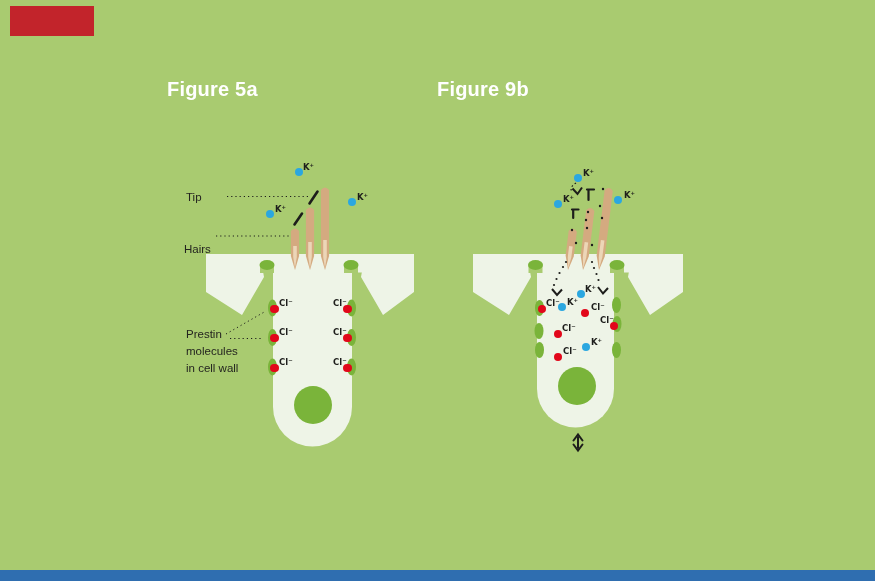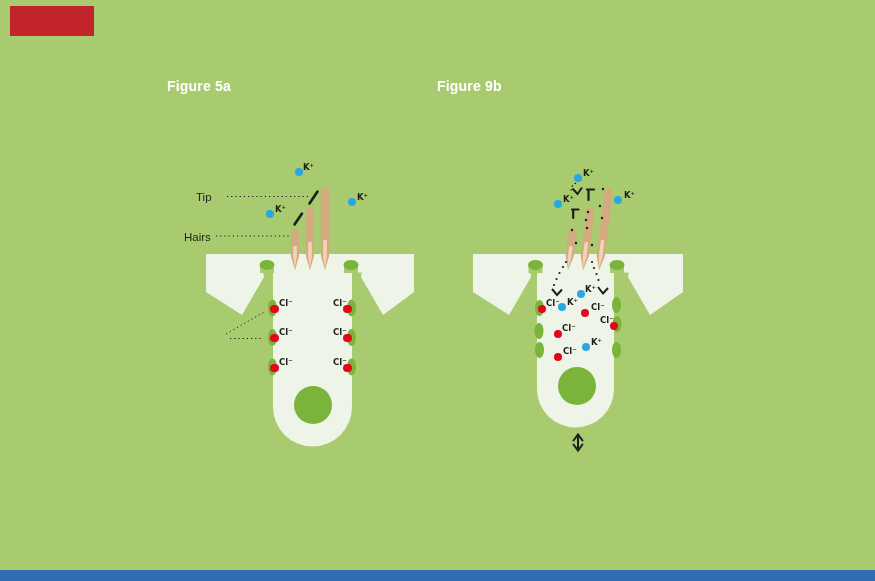--- a/index.html
+++ b/index.html
@@ -4,29 +4,29 @@
 <style>
   html,body{margin:0;padding:0;}
   #stage{
     position:relative;width:875px;height:581px;overflow:hidden;
     background:#a9cb70;
     font-family:"Liberation Sans",sans-serif;
   }
   .decor-red{position:absolute;left:10px;top:6px;width:84px;height:30px;background:#c2242b;}
   .decor-blue{position:absolute;left:0;top:570px;width:875px;height:11px;background:#2f6eb0;}
   .fig-title{
-    position:absolute;color:#ffffff;font-weight:bold;font-size:14px;letter-spacing:0.2px;
+    position:absolute;color:#ffffff;font-weight:bold;font-size:20px;letter-spacing:0.2px;
   }
   #fig-a-title{left:167px;top:78px;}
   #fig-b-title{left:437px;top:78px;}
   .side-label{
     position:absolute;color:#24241f;font-size:11.5px;line-height:17px;
   }
-  #label-tip{left:196px;top:189px;}
-  #label-hairs{left:184px;top:229px;}
+  #label-tip{left:186px;top:189px;}
+  #label-hairs{left:184px;top:241px;}
   #label-prestin{left:186px;top:326px;}
   #label-prestin span{display:block;}
   svg{position:absolute;left:0;top:0;}
   #ion-layer{position:absolute;left:0;top:0;width:875px;height:581px;}
   .ion-dot{
     position:absolute;width:8.5px;height:8.5px;border-radius:50%;
   }
   .ion-label{
     position:absolute;font-family:"DejaVu Sans",sans-serif;font-size:8.5px;font-weight:600;
     color:#1d1d1b;white-space:nowrap;
@@ -199,14 +199,19 @@
       <span class="ion-label" style="left: 563px; top: 346px;">Cl⁻</span>
       <span class="ion-dot" style="left: 609.75px; top: 321.75px; background: rgb(226, 7, 26);"></span>
       <span class="ion-label" style="left: 600px; top: 315px;">Cl⁻</span>
     </div>
 
   <div class="fig-title" id="fig-a-title">Figure 5a</div>
   <div class="fig-title" id="fig-b-title">Figure 9b</div>
 
   <div class="side-label" id="label-tip">Tip</div>
   <div class="side-label" id="label-hairs">Hairs</div>
+  <div class="side-label" id="label-prestin">
+    <span>Prestin</span>
+    <span>molecules</span>
+    <span>in cell wall</span>
+  </div>
 
 </div>
 
 </body></html>

